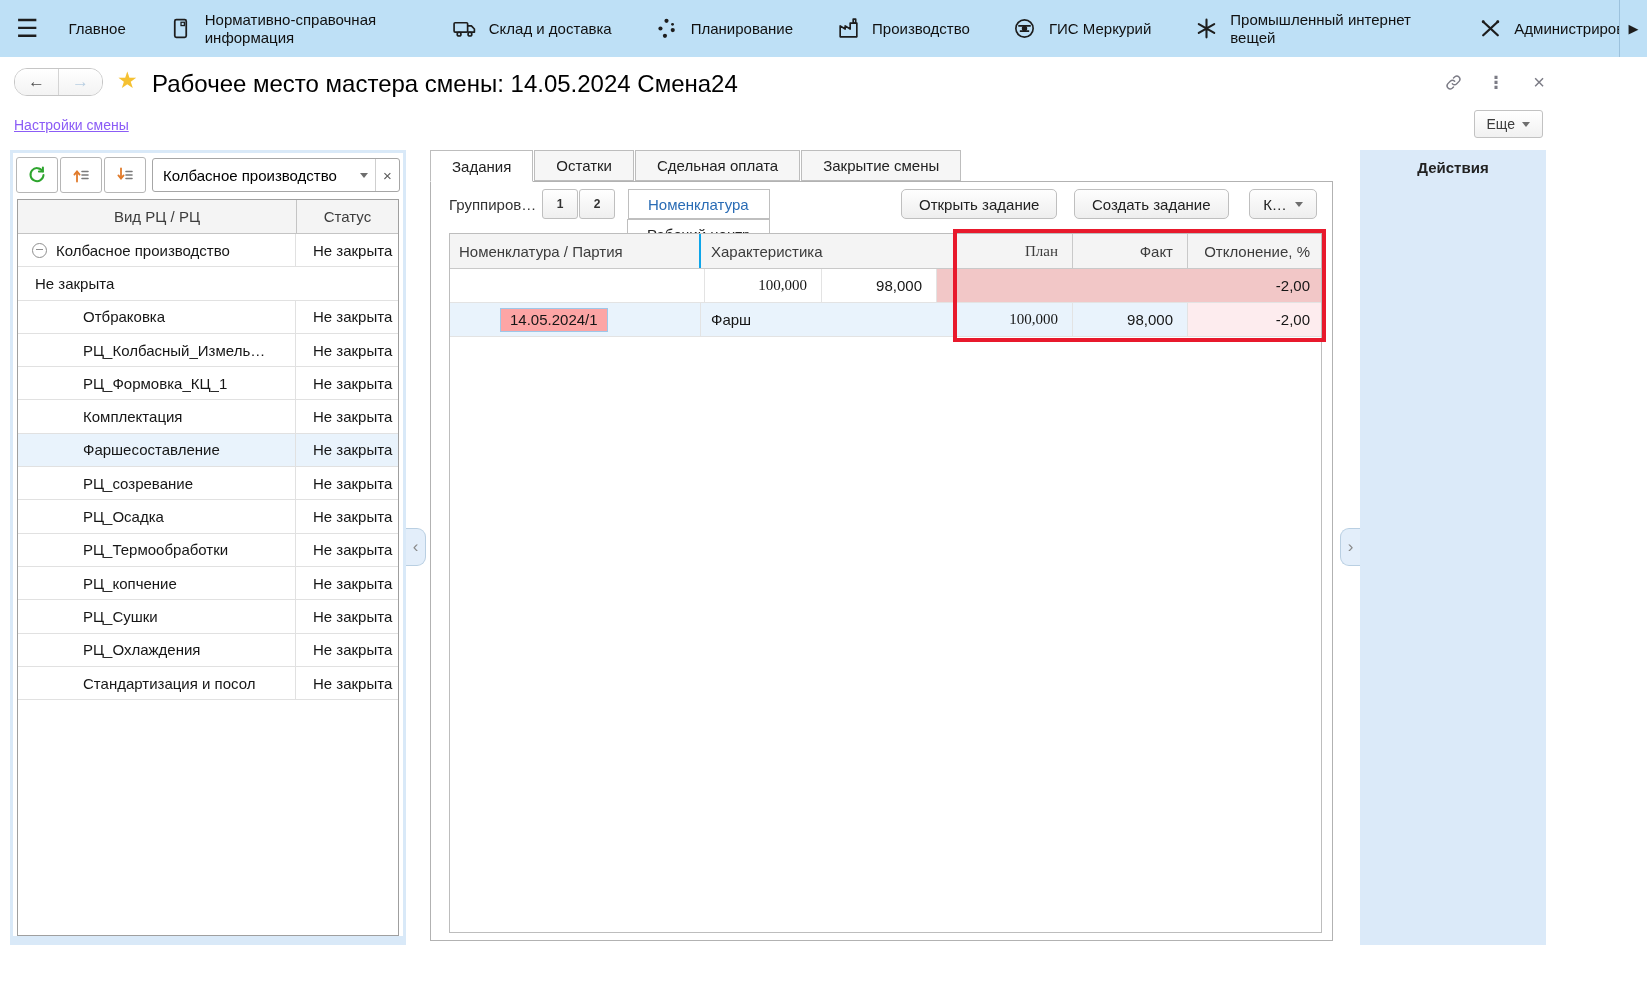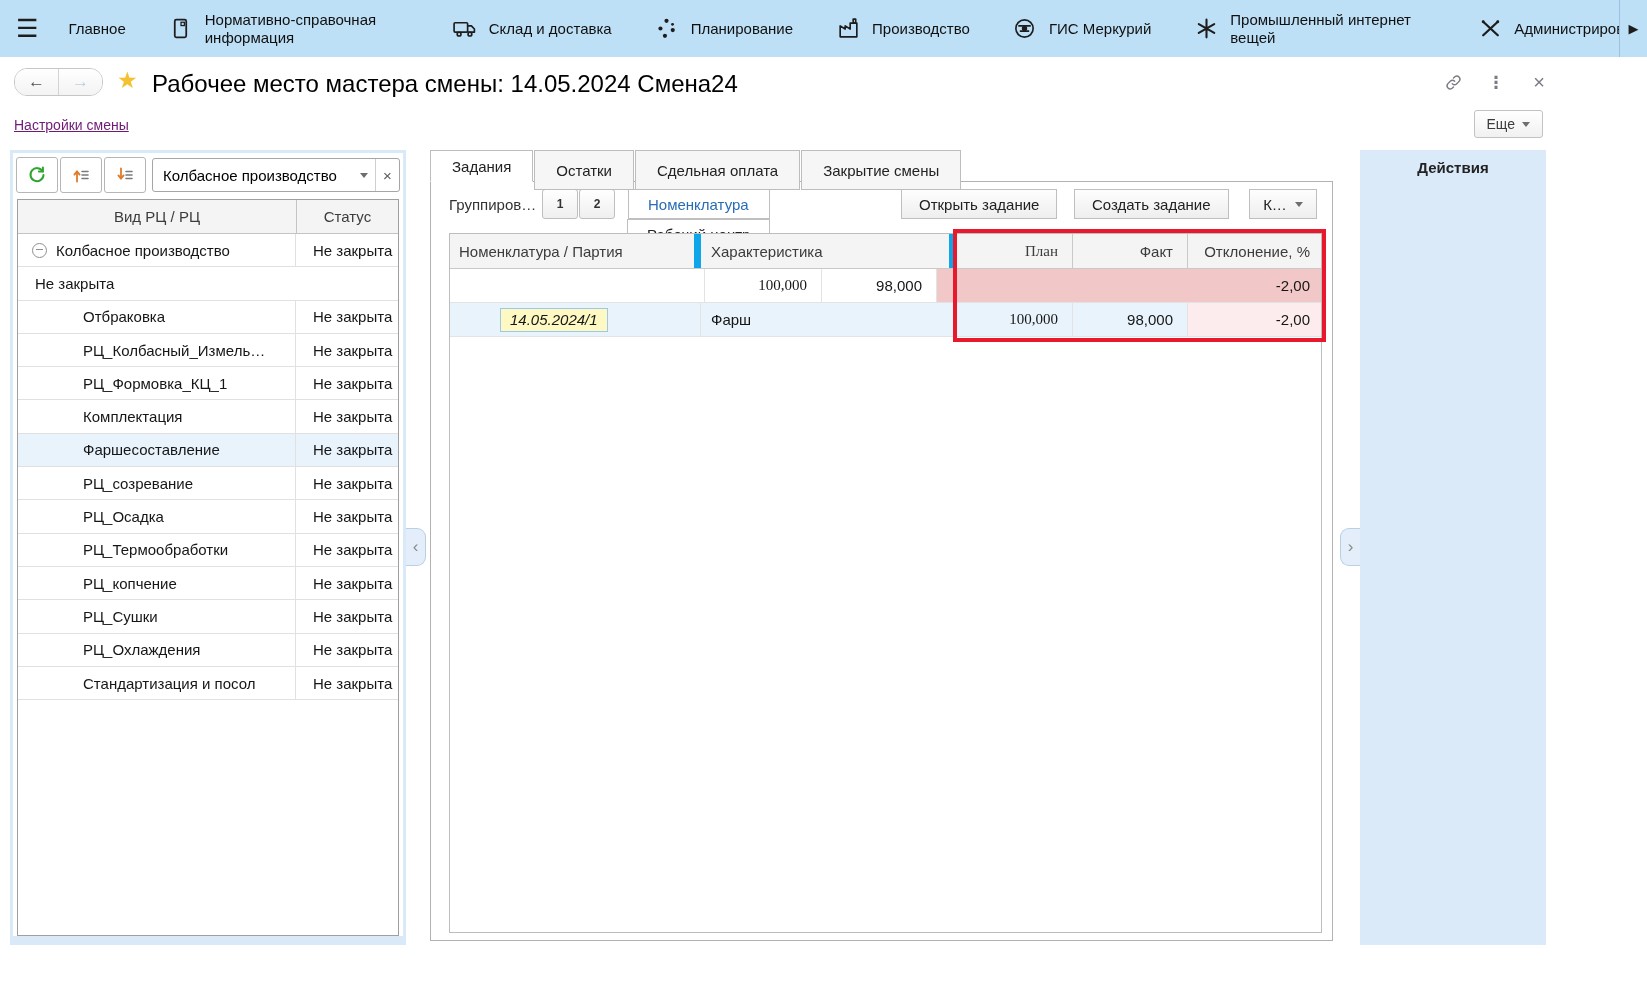--- a/index.html
+++ b/index.html
@@ -29,21 +29,21 @@
   .nav-btn.back{color:#4f4f4f;border-right:1px solid #d4d4d4;}
   .nav-btn.fwd{color:#b9cfe2;}
   .fav-star{position:absolute;left:117px;top:12px;font-size:23px;color:#f5c132;cursor:pointer;line-height:1;}
   .page-title{position:absolute;left:152px;top:13px;font-size:24px;color:#000;}
   .title-icons{position:absolute;right:98px;top:15px;display:flex;gap:23px;align-items:center;}
   .t-icon{color:#7b7b85;cursor:pointer;display:flex;align-items:center;justify-content:center;width:20px;height:20px;}
   .t-icon svg{width:19px;height:19px;}
   .kebab{font-size:17px;font-weight:bold;letter-spacing:0;}
   .close-x{font-size:20px;}
   .subheader{position:absolute;top:105px;left:0;width:1647px;height:45px;background:#fff;}
-  .settings-link{position:absolute;left:14px;top:12px;font-size:14px;color:#701a75;
+  .settings-link{position:absolute;left:14px;top:12px;font-size:14px;color:#8b5cf6;
     text-decoration:underline;cursor:pointer;}
   .more-btn{position:absolute;right:104px;top:5px;height:26px;padding:0 12px;
     border:1px solid #c2c2c2;border-radius:3px;background:linear-gradient(#ffffff,#f1f1f1);
     font-size:14px;color:#3c3c3c;display:flex;align-items:center;gap:7px;cursor:pointer;}
   .caret{width:0;height:0;border-left:4px solid transparent;border-right:4px solid transparent;
     border-top:5px solid #6e6e6e;display:inline-block;}
   
   .left-panel{position:absolute;left:10px;top:150px;width:396px;height:795px;box-sizing:border-box;
     background:#fff;border:3px solid #d9e9f8;border-bottom-width:9px;}
   .lp-toolbar{display:flex;align-items:center;padding:4px 3px 4px 3px;gap:2px;height:36px;box-sizing:content-box;}
@@ -68,56 +68,56 @@
   .lp-row .c-status{flex:1;display:flex;align-items:center;padding-left:17px;}
   .lp-row.level0 .c-name{padding-left:14px;gap:9px;}
   .lp-row.level1 .c-name{padding-left:65px;}
   .lp-row.selected{background:#e9f3fc;}
   .expander{width:13px;height:13px;border:1px solid #8f8f8f;border-radius:50%;position:relative;flex-shrink:0;}
   .expander::after{content:"";position:absolute;left:3px;right:3px;top:5px;height:1.6px;background:#8f8f8f;}
   
   .center-panel{position:absolute;left:430px;top:150px;width:903px;height:791px;}
   .tabs{display:flex;height:31px;position:relative;z-index:2;}
   .tab{padding:0 21px;display:flex;align-items:center;font-size:15px;color:#222;cursor:pointer;
-    border:1px solid #bdbdbd;margin-right:1px;background:#f6f6f6;box-sizing:border-box;height:40px;}
+    border:1px solid #bdbdbd;margin-right:1px;background:#f6f6f6;box-sizing:border-box;height:31px;}
   .tab.active{background:#fff;border-bottom:1px solid #fff;height:32px;}
   .center-content{position:absolute;top:31px;left:0;right:0;bottom:0;border:1px solid #b2b2b2;
     background:#fff;box-sizing:border-box;}
   .ct-toolbar{position:relative;height:44px;}
   .group-label{position:absolute;left:18px;top:14px;font-size:15px;color:#333;}
   .small-btn{position:absolute;top:7px;width:36px;height:30px;border:1px solid #bfbfbf;border-radius:3px;
     background:linear-gradient(#ffffff,#efefef);font-size:12px;font-weight:bold;color:#333;
     display:flex;align-items:center;justify-content:center;cursor:pointer;box-sizing:border-box;}
   .segmented{position:absolute;left:197px;top:7px;display:flex;flex-direction:column;}
   .seg{height:30px;box-sizing:border-box;border:1px solid #bfbfbf;background:#fff;padding:0 19px;
     display:flex;align-items:center;font-size:15px;color:#222;cursor:pointer;}
   .seg + .seg{margin-left:-1px;}
   .seg.active{color:#2a6cb5;}
-  .push-btn{position:absolute;top:7px;height:30px;box-sizing:border-box;border:1px solid #bfbfbf;border-radius:0;
+  .push-btn{position:absolute;top:7px;height:30px;box-sizing:border-box;border:1px solid #bfbfbf;border-radius:5px;
     background:linear-gradient(#fefefe,#eeeeee);font-size:15px;color:#222;padding:0 17px;
     display:flex;align-items:center;gap:8px;cursor:pointer;white-space:nowrap;}
   .task-table{position:absolute;left:18px;top:51px;right:10px;bottom:7px;border:1px solid #bdbdbd;
     background:#fff;overflow:hidden;}
   .tt-head{display:flex;height:34px;background:#f4f4f4;border-bottom:1px solid #c9c9c9;font-size:15px;color:#3c3c3c;}
   .tt-head div{display:flex;align-items:center;box-sizing:border-box;}
   .tt-row{display:flex;height:33px;border-bottom:1px solid #e3e3e3;font-size:15px;color:#161616;cursor:pointer;}
   .tt-row div{display:flex;align-items:center;box-sizing:border-box;}
   .col-nom{width:251px;border-right:1px solid #e3e3e3;padding-left:9px;overflow:hidden;white-space:nowrap;}
   .col-chr{width:255px;border-right:1px solid #e3e3e3;padding-left:10px;}
   .col-plan{width:117px;border-right:1px solid #e3e3e3;justify-content:flex-end;padding-right:14px;font-family:Liberation Serif, serif;}
   .col-fact{width:115px;border-right:1px solid #e3e3e3;justify-content:flex-end;padding-right:14px;}
   .col-dev{flex:1;justify-content:flex-end;padding-right:11px;}
-  .tt-head .col-nom,.tt-head .col-chr{border-right:7px solid #0ea5e9;}
+  .tt-head .col-nom,.tt-head .col-chr{border-right:2px solid #0ea5e9;}
   .tt-head .col-plan,.tt-head .col-fact{border-right:1px solid #c9c9c9;}
   .tt-row.group .col-nom{padding-left:10px;gap:10px;}
   .tt-row.group .col-dev{background:#f2c7c7;}
   .tt-row.detail{background:#e9f3fc;}
   .tt-row.detail .col-dev{background:#fdecee;}
   .tt-row.detail .col-nom{padding-left:50px;}
-  .cell-focus{background:#fef9c3;border:1px solid #9ec7e8;padding:2px 9px;line-height:1.2;font-style:italic;}
+  .cell-focus{background:#fca5a5;border:1px solid #9ec7e8;padding:2px 9px;line-height:1.2;}
   .red-box{position:absolute;left:953px;top:229px;width:373px;height:113px;box-sizing:border-box;
     border:4px solid #e8192c;z-index:6;pointer-events:none;}
   
   .actions-panel{position:absolute;left:1360px;top:150px;width:186px;height:795px;background:#dbeaf9;}
   .actions-title{text-align:center;font-size:15px;font-weight:bold;color:#222;padding-top:9px;}
   .action-btn{display:flex;align-items:center;justify-content:center;margin:13px auto 0;width:177px;
     min-height:30px;box-sizing:border-box;border:1px solid #bfbfbf;border-radius:3px;background:#fdfdfd;
     font-size:15px;color:#222;cursor:pointer;text-align:center;line-height:1.25;padding:2px 4px;}
   .action-btn.disabled{color:#a9a9a9;cursor:default;}
   .action-btn:first-of-type{margin-top:29px;}

